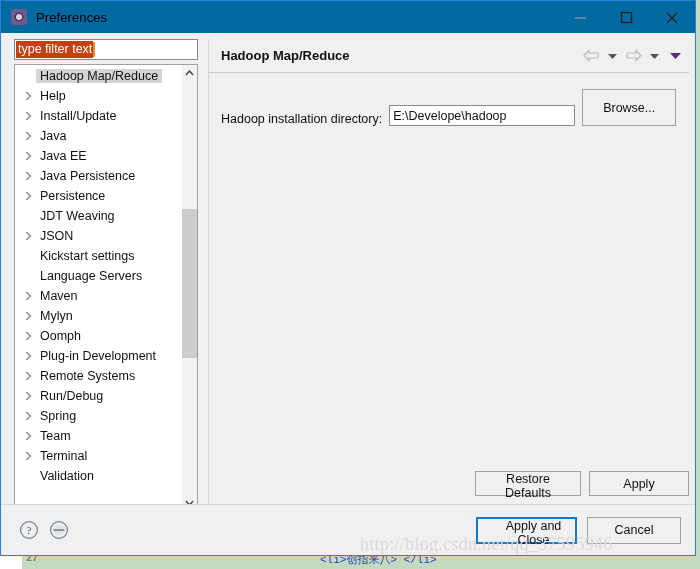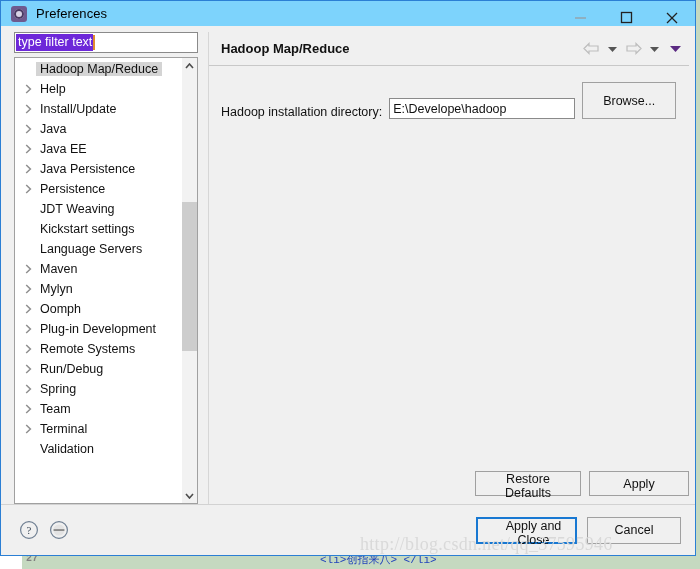--- a/index.html
+++ b/index.html
@@ -39,21 +39,21 @@
   #dialog{
     position:absolute;left:0;top:0;width:696px;height:556px;
     border:1px solid #2b7fd4;
     background:#f0f0f0;
     box-sizing:border-box;
     display:flex;flex-direction:column;
   }
 
   
   .titlebar{
-    height:25px;background:#7dd3fc;
+    height:32px;background:#0369a1;
     display:flex;align-items:center;flex:0 0 auto;
     position:relative;
   }
   .title-icon{
     width:16px;height:16px;margin-left:10px;margin-right:9px;
     position:relative;flex:0 0 auto;
   }
   .title-icon .gear{
     position:absolute;inset:0;border-radius:3px;
     background:#6e5a8e;
@@ -82,21 +82,21 @@
     width:205px;flex:0 0 auto;display:flex;flex-direction:column;
     padding:6px 0 0 13px;box-sizing:border-box;
   }
   .filter-box{
     width:184px;height:21px;box-sizing:border-box;
     border:1px solid #8a8a8a;background:#ffffff;
     display:flex;align-items:center;padding:0 1px;
     position:relative;flex:0 0 auto;
   }
   .filter-sel{
-    background:#6d28d9;color:#ffffff;font-size:12.5px;
+    background:#c2410c;color:#ffffff;font-size:12.5px;
     padding:1px 1px 2px 2px;line-height:14px;
   }
   .filter-caret{
     width:2px;height:15px;background:#e08a2e;margin-left:0px;
   }
 
   .tree-wrap{
     margin-top:4px;width:184px;height:447px;box-sizing:border-box;
     border:1px solid #a0a0a0;background:#ffffff;
     display:flex;position:relative;overflow:hidden;flex:0 0 auto;
@@ -305,20 +305,28 @@
               <span class="arrow">
                 <svg width="7" height="10" viewBox="0 0 7 10">
                   <polyline points="1.2,1 5.4,5 1.2,9" fill="none" stroke="#8f8f8f" stroke-width="1.5"></polyline>
                 </svg>
               </span>
               <span class="lbl">Persistence</span>
             </div>
             <div class="tree-row">
               <span class="arrow"></span>
               <span class="lbl">JDT Weaving</span>
+            </div>
+            <div class="tree-row">
+              <span class="arrow">
+                <svg width="7" height="10" viewBox="0 0 7 10">
+                  <polyline points="1.2,1 5.4,5 1.2,9" fill="none" stroke="#8f8f8f" stroke-width="1.5"></polyline>
+                </svg>
+              </span>
+              <span class="lbl">JSON</span>
             </div>
             <div class="tree-row">
               <span class="arrow"></span>
               <span class="lbl">Kickstart settings</span>
             </div>
             <div class="tree-row">
               <span class="arrow"></span>
               <span class="lbl">Language Servers</span>
             </div>
             <div class="tree-row">

